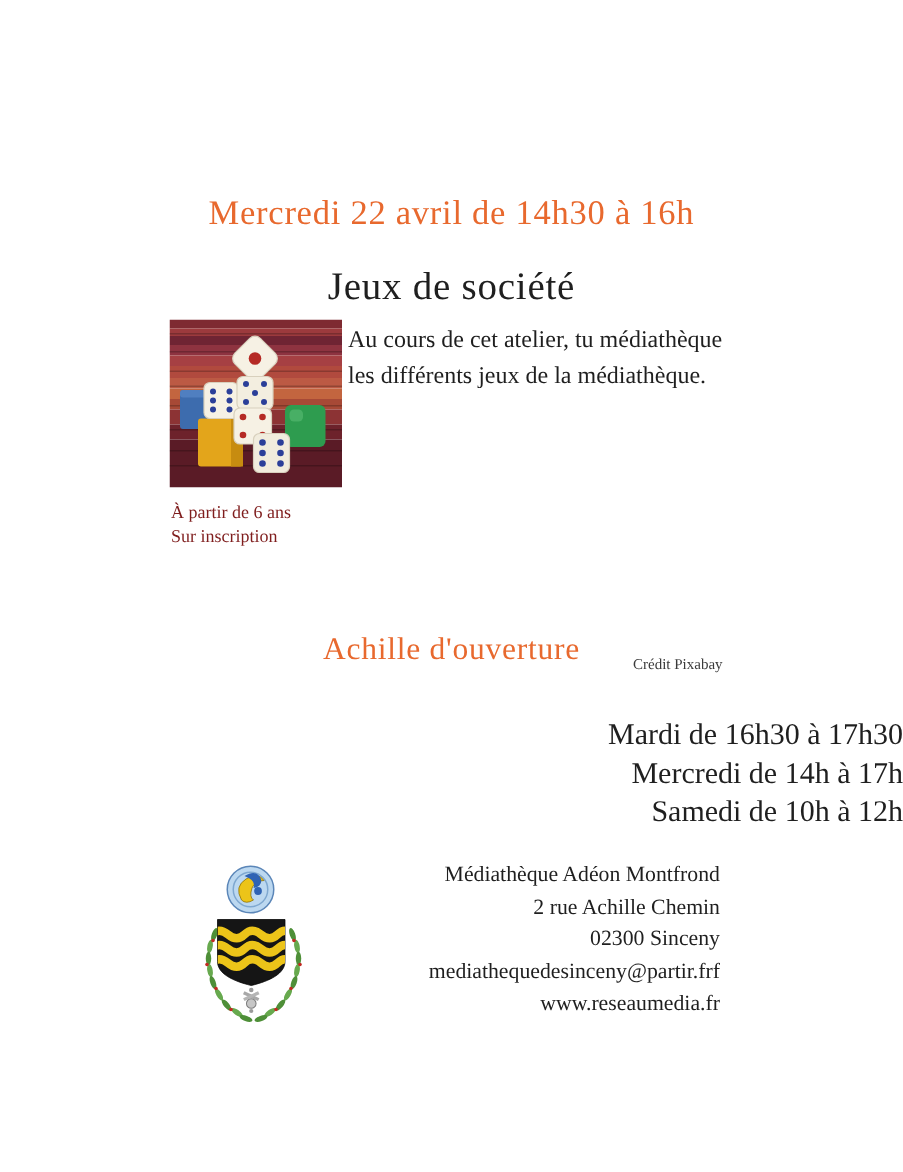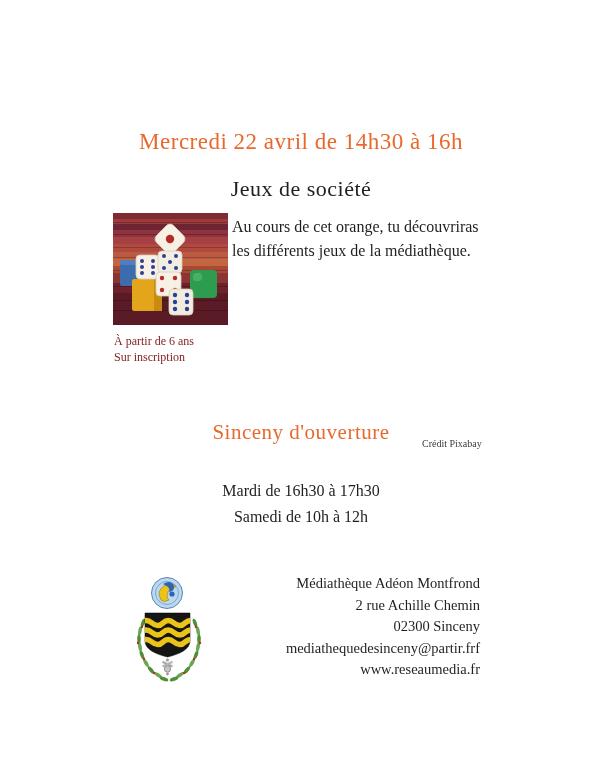--- a/index.html
+++ b/index.html
@@ -12,38 +12,38 @@
     font-family:"Liberation Serif", serif;
     color:var(--ink);
     position:relative;overflow:hidden;
   }
   .abs{position:absolute;}
   .centered{left:0;width:602px;text-align:center;}
   .event-datetime{
     top:129px;font-size:23px;letter-spacing:.5px;color:var(--accent);
   }
   .event-title{
-    top:176px;font-size:22px;letter-spacing:.5px;color:var(--ink);
+    top:176px;font-size:26px;letter-spacing:.5px;color:var(--ink);
   }
   .photo-wrap{left:113px;top:213px;width:115px;height:112px;}
   .photo-wrap svg{display:block;}
   .description{
     left:232px;top:215px;font-size:16px;line-height:24px;color:var(--ink);
   }
   .notes{
     left:114px;top:333px;font-size:12px;line-height:16px;color:#7f1d1d;
   }
   .credit{
     left:422px;top:398px;font-size:10px;color:#3a3a3a;margin-top:40px;
   }
   .hours-heading{
     top:420px;font-size:21px;letter-spacing:.5px;color:var(--accent);
   }
   .hours-list{
-    top:478px;font-size:16px;line-height:25.5px;color:var(--ink);
+    top:478px;font-size:20px;line-height:25.5px;color:var(--ink);text-align:right;
   }
   .logo-wrap{left:133px;top:575px;width:72px;height:110px;}
   .contact{
     left:230px;top:573px;width:250px;text-align:right;
     font-size:14.5px;line-height:21.5px;color:var(--ink);
   }
 </style>
 </head>
 <body>
 
@@ -118,34 +118,35 @@
         <circle cx="74" cy="82" r="2.2"></circle>
       <circle cx="62" cy="89" r="2.2"></circle>
         <circle cx="74" cy="89" r="2.2"></circle>
       <circle cx="62" cy="96" r="2.2"></circle>
         <circle cx="74" cy="96" r="2.2"></circle>
     </g>
   </svg>
 </div>
 
 <div class="abs description">
-  <div>Au cours de cet orange, tu découvriras</div>
+  <div>Au cours de cet atelier, tu médiathèque</div>
   <div>les différents jeux de la médiathèque.</div>
 </div>
 
 <div class="abs notes">
   <div>À partir de 6 ans</div>
   <div>Sur inscription</div>
 </div>
 
 <div class="abs credit">Crédit Pixabay</div>
 
-<div class="abs centered hours-heading">Sinceny d'ouverture</div>
+<div class="abs centered hours-heading">Achille d'ouverture</div>
 <div class="abs centered hours-list">
   <div>Mardi de 16h30 à 17h30</div>
+  <div>Mercredi de 14h à 17h</div>
   <div>Samedi de 10h à 12h</div>
 </div>
 
 <div class="abs logo-wrap">
   <svg width="72" height="110" viewBox="0 0 72 110">
     <defs>
       <clipPath id="shieldClip">
         <path d="M12,38 h45 v28 c0,8 -10,13 -22.5,16 C22,79 12,74 12,66 Z"></path>
       </clipPath>
     </defs>

